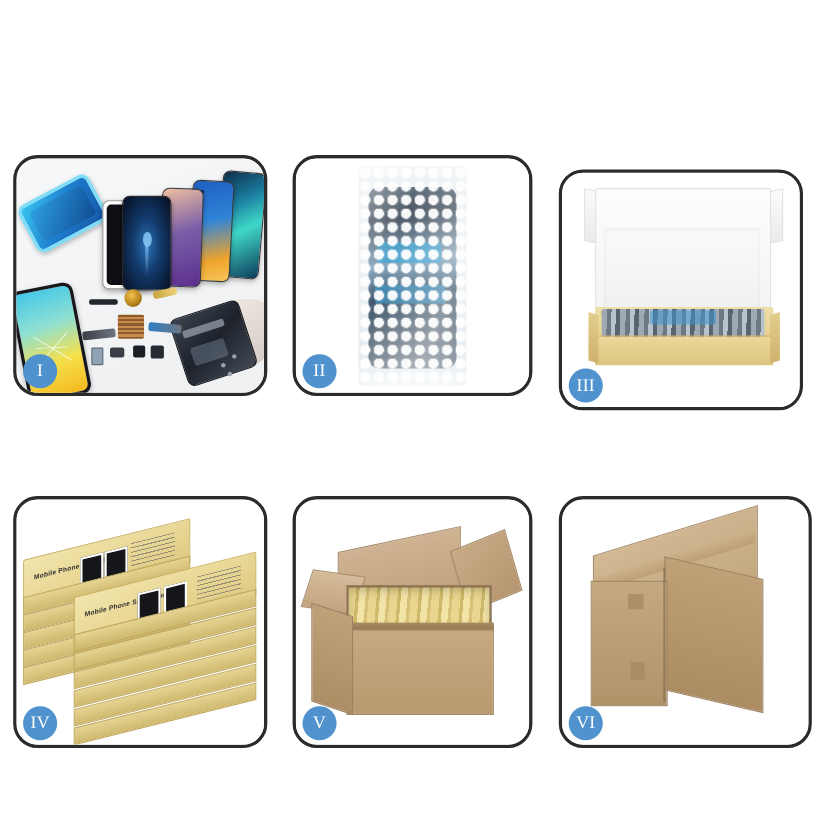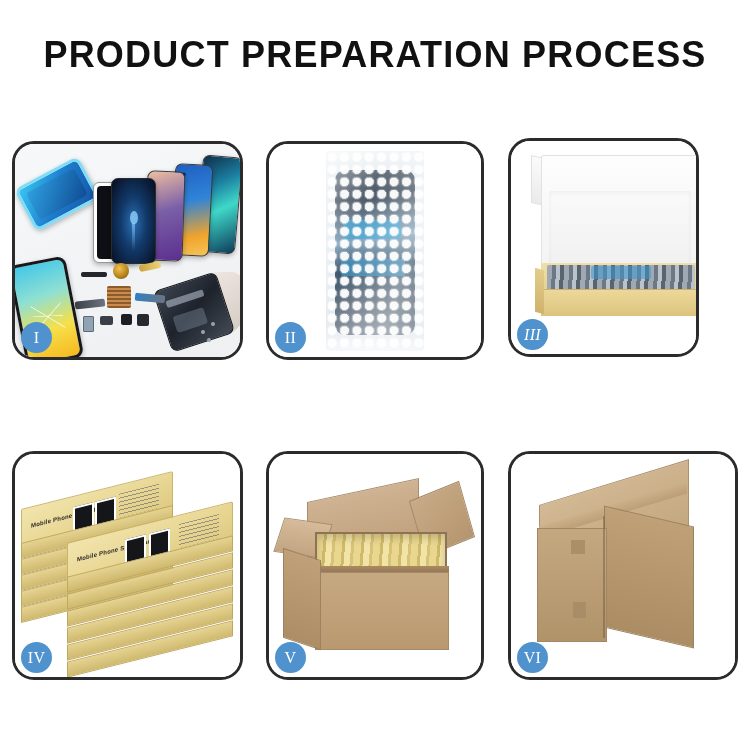--- a/index.html
+++ b/index.html
@@ -28,21 +28,21 @@
   .panel{
     position:absolute;
     border:3px solid #2b2b2b;
     border-radius:22px;
     background:#ffffff;
     overflow:hidden;
     box-sizing:border-box;
   }
   .p1{left:12px;  top:141px; width:231px; height:219px;}
   .p2{left:266px; top:141px; width:218px; height:219px;}
-  .p3{left:508px; top:138px; width:191px; height:219px;font-style:italic;}
+  .p3{left:508px; top:154px; width:222px; height:219px;}
   .p4{left:12px;  top:451px; width:231px; height:229px;}
   .p5{left:266px; top:451px; width:218px; height:229px;}
   .p6{left:508px; top:451px; width:230px; height:229px;}
 
   .scene{position:absolute;inset:0;overflow:hidden;}
 
   
   .badge{
     position:absolute;left:6px;bottom:4px;
     width:31px;height:31px;border-radius:50%;
@@ -266,21 +266,20 @@
   .s-nick1{position:absolute;left:60px;top:86px;width:14px;height:14px;background:#ab8f68;}
   .s-nick2{position:absolute;left:62px;top:148px;width:13px;height:16px;background:#a98d66;}
   .s-seam{position:absolute;left:92px;top:62px;width:2px;height:122px;background:rgba(120,98,70,.55);}
 </style>
 </head>
 <body>
 
 <div class="page">
 
   <div class="header">
-    <h1 class="title">PRODUCT PREPARATION PROCESS</h1>
   </div>
 
   <div class="grid">
 
     <div class="panel p1">
       <div class="scene">
         <div class="hand"></div>
         <div class="ph ph-f"></div>
         <div class="ph ph-e"></div>
         <div class="ph ph-d"></div>

